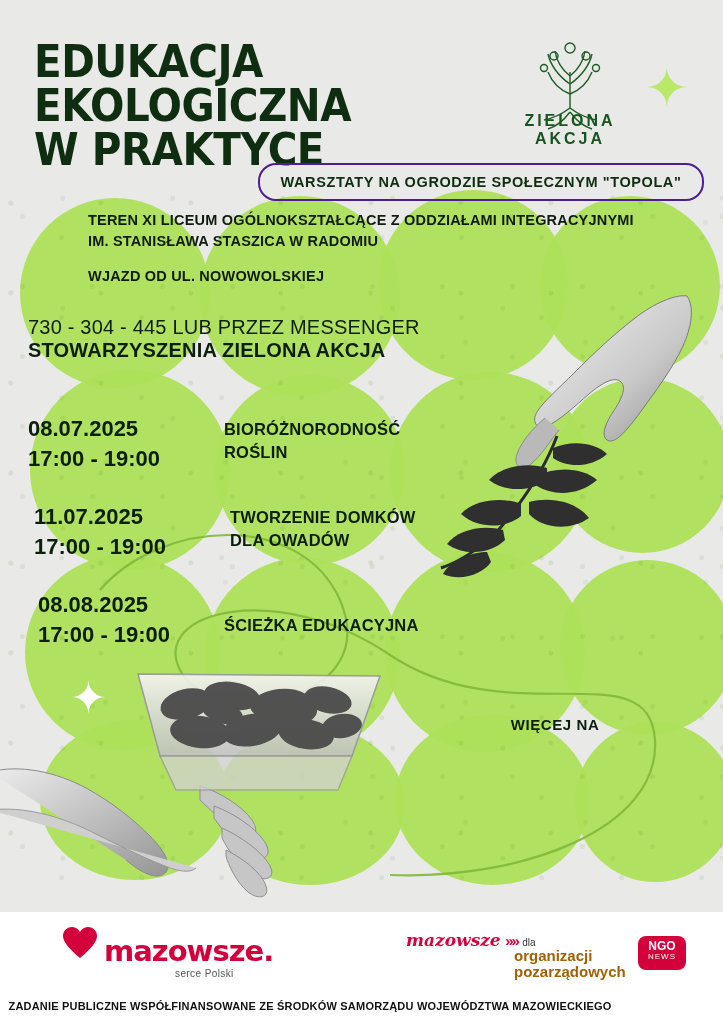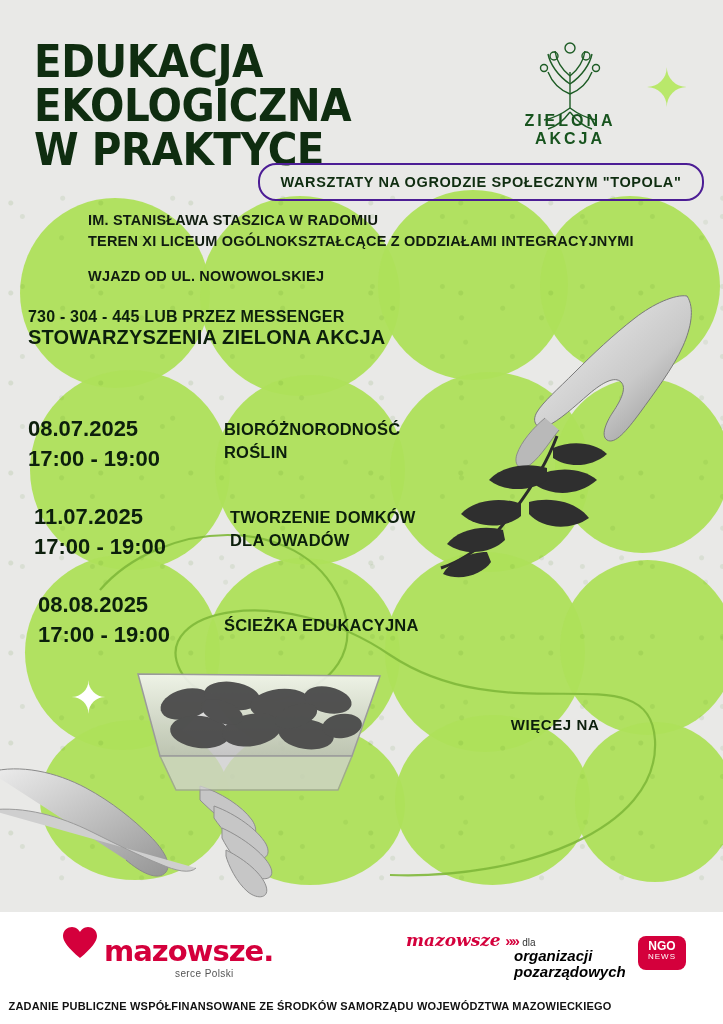--- a/index.html
+++ b/index.html
@@ -96,21 +96,21 @@
     color:#101c10;font-weight:bold;font-size:14.5px;line-height:1.45;
     letter-spacing:.2px;text-transform:uppercase;
   }
   .addr .l3{margin-top:14px;}
 
   .bignum{
     position:absolute;left:28px;top:296px;width:540px;
     color:#0c1f0c;
   }
   .bignum .t1{font-size:32px;font-weight:bold;letter-spacing:-.3px;text-transform:uppercase;font-family:"DejaVu Sans",sans-serif;}
-  .bignum .t2{font-size:16px;font-weight:bold;margin-top:12px;letter-spacing:.2px;text-transform:uppercase;}
+  .bignum .t2{font-size:20px;font-weight:normal;margin-top:20px;letter-spacing:.2px;text-transform:uppercase;}
   .bignum .t3{font-size:20px;font-weight:bold;letter-spacing:.2px;text-transform:uppercase;}
 
   
   .sched{position:absolute;left:28px;top:414px;width:470px;}
   .row{position:relative;height:88px;}
   .row .date{
     position:absolute;left:0;top:0;width:190px;
     color:#0c1f0c;font-weight:bold;font-size:22px;line-height:1.35;
   }
   .row .topic{
@@ -152,21 +152,21 @@
   .maz-sub{
     position:absolute;left:175px;top:56px;color:#555;font-size:10px;letter-spacing:.4px;
   }
   .heart{position:absolute;left:62px;top:14px;}
   .ngo{
     position:absolute;left:406px;top:18px;width:280px;height:46px;
   }
   .ngo .m2{color:#d4003c;font-family:"DejaVu Serif",serif;font-style:italic;font-weight:bold;font-size:17px;}
   .ngo .chev{color:#d4003c;font-size:15px;font-weight:bold;letter-spacing:-2px;}
   .ngo .dla{color:#333;font-size:10px;}
-  .ngo .org{color:#000000;font-weight:bold;font-size:15px;line-height:1.05;font-style:italic;}
+  .ngo .org{color:#a16207;font-weight:bold;font-size:15px;line-height:1.05;}
   .ngo .badge{
     position:absolute;right:0;top:6px;width:48px;height:34px;background:#d4003c;color:#fff;
     border-radius:8px;text-align:center;font-weight:bold;font-size:12px;line-height:1.05;padding-top:4px;
     box-sizing:border-box;
   }
   .ngo .badge small{display:block;font-size:8px;font-weight:normal;letter-spacing:1px;}
   .footnote{
     position:absolute;left:0;bottom:12px;width:620px;text-align:center;
     color:#111;font-weight:bold;font-size:11px;letter-spacing:.2px;text-transform:uppercase;
   }
@@ -228,22 +228,22 @@
       <div>AKCJA</div>
     </div>
   </div>
 
   <div class="sparkle sp1">✦</div>
   <div class="sparkle sp2">✦</div>
 
   <div class="ribbon">WARSZTATY NA OGRODZIE SPOŁECZNYM "TOPOLA"</div>
 
   <div class="addr">
+    <div>TEREN XI LICEUM OGÓLNOKSZTAŁCĄCE Z ODDZIAŁAMI INTEGRACYJNYMI</div>
     <div>IM. STANISŁAWA STASZICA W RADOMIU</div>
-    <div>TEREN XI LICEUM OGÓLNOKSZTAŁCĄCE Z ODDZIAŁAMI INTEGRACYJNYMI</div>
     <div class="l3">WJAZD OD UL. NOWOWOLSKIEJ</div>
   </div>
 
   <div class="bignum">
     <div class="t2">730 - 304 - 445 LUB PRZEZ MESSENGER</div>
     <div class="t3">STOWARZYSZENIA ZIELONA AKCJA</div>
   </div>
 
   <div class="sched">
     <div class="row r1">

